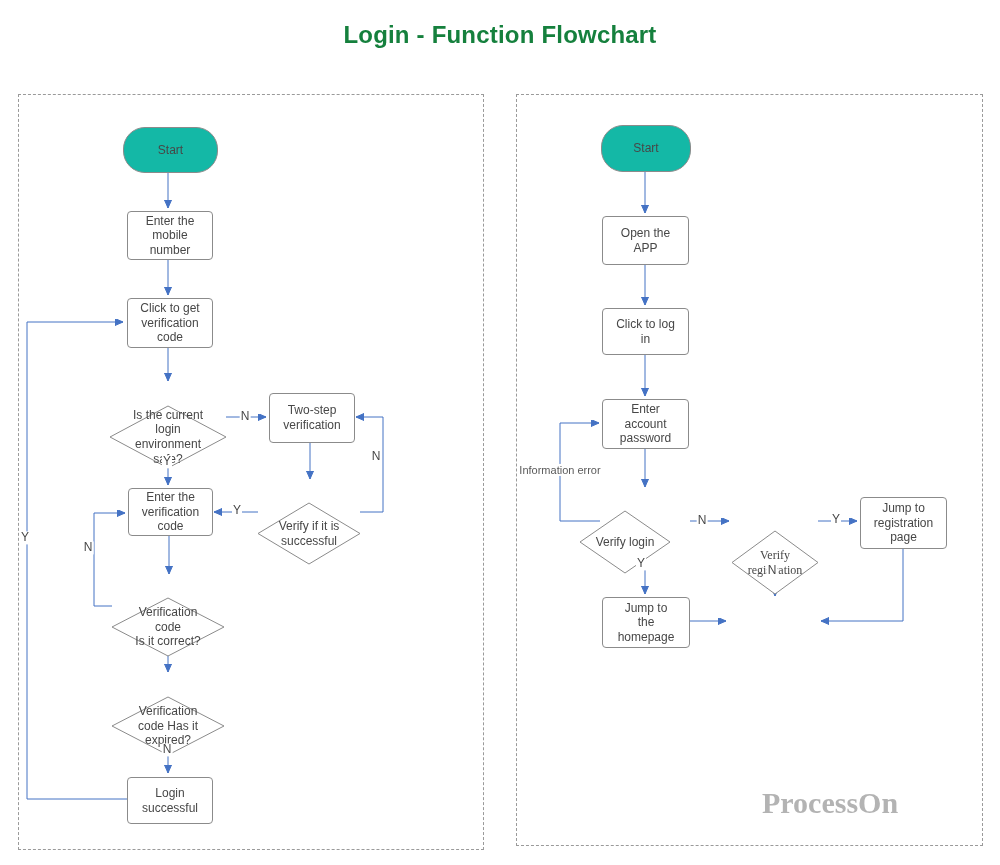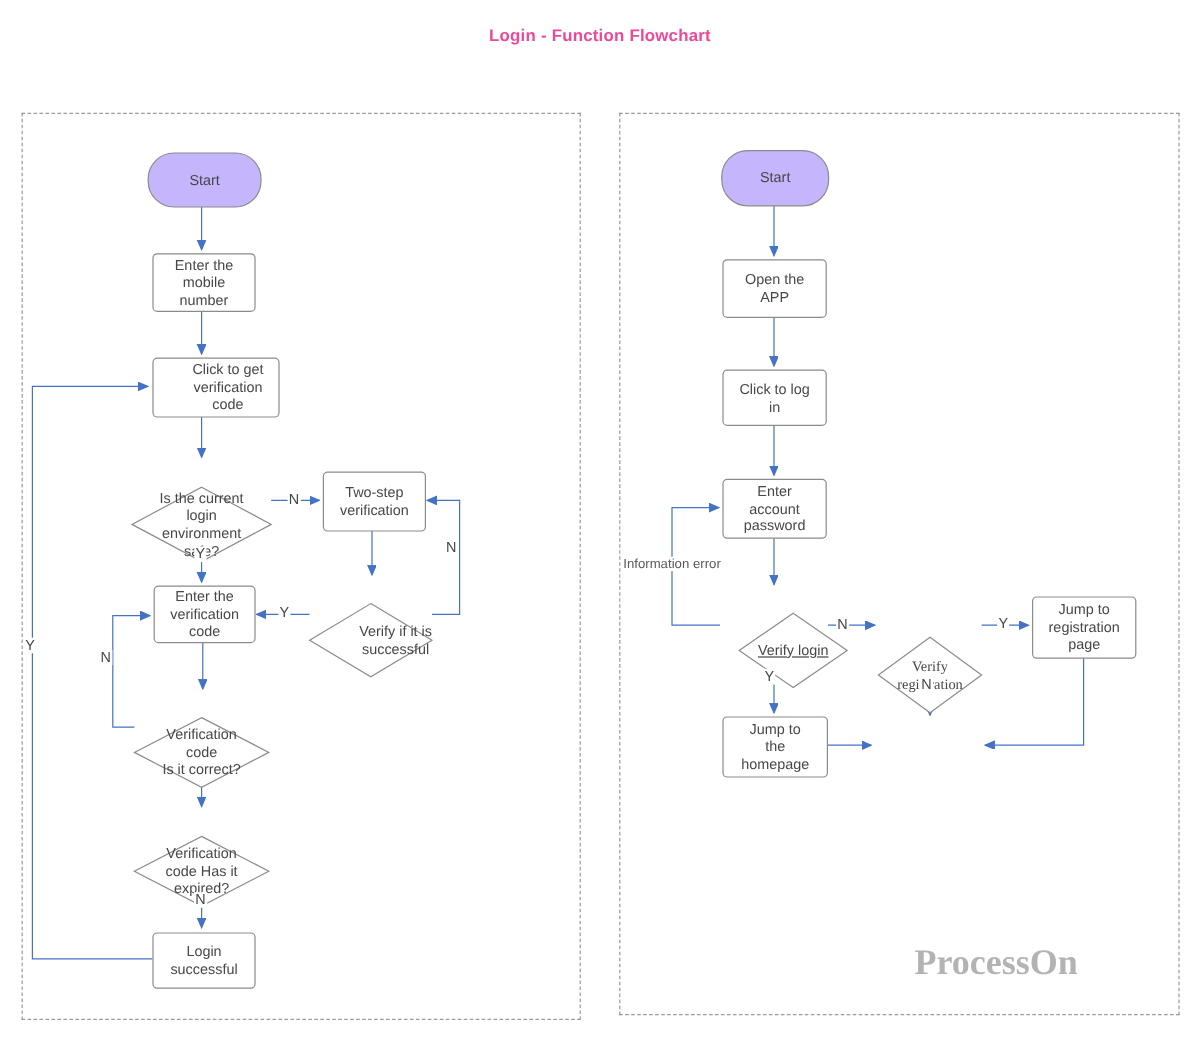--- a/index.html
+++ b/index.html
@@ -1,27 +1,27 @@
 <!DOCTYPE html>
 <html style="--connector: #4472c4; --shape-border: #8b8b8b; --text: #474747; --panel-border: #9a9a9a; --watermark: #b3b3b3;"><head>
 <meta charset="utf-8">
 <style>
   html,body{margin:0;padding:0;background:#ffffff;}
   .stage{position:relative;width:1000px;height:865px;background:#fff;overflow:hidden;
          font-family:"Liberation Sans",sans-serif;}
   .title{position:absolute;left:0;top:21px;width:100%;text-align:center;
-         font-size:14px;font-weight:bold;color:#ec4899;letter-spacing:.2px;}
+         font-size:24px;font-weight:bold;color:#15803d;letter-spacing:.2px;}
   .panel{position:absolute;border:1px dashed var(--panel-border,#9a9a9a);}
   .wires{position:absolute;left:0;top:0;z-index:1;pointer-events:none;}
   .wires path{stroke:var(--connector,#4472c4);stroke-width:1;fill:none;}
   .node{position:absolute;z-index:2;display:flex;align-items:center;justify-content:center;
         font-size:12px;line-height:1.22;color:var(--text,#474747);}
   .node .lbl{display:block;text-align:center;white-space:pre;}
   .box{background:#fff;border:1px solid var(--shape-border,#8b8b8b);border-radius:4px;}
-  .pill{background:#c4b5fd;border:1px solid var(--shape-border,#8b8b8b);border-radius:22px;}
+  .pill{background:#14b8a6;border:1px solid var(--shape-border,#8b8b8b);border-radius:22px;}
   .diamond{background:transparent;margin-top:21px;}
   .dshape{position:absolute;left:0;top:0;width:100%;height:100%;overflow:visible;}
   .dshape polygon{fill:#fff;stroke:var(--shape-border,#8b8b8b);stroke-width:1;}
   .diamond .lbl{position:relative;z-index:1;}
   .elabel{position:absolute;z-index:3;transform:translate(-50%,-50%);font-size:12px;
           color:var(--text,#474747);background:#fff;padding:0 1px;line-height:1.1;white-space:nowrap;}
   .elabel.small{font-size:11px;color:#5a5a5a;}
   .watermark{position:absolute;left:762px;top:786px;z-index:2;
              font-family:"Liberation Serif",serif;font-weight:bold;
              font-size:30px;color:var(--watermark,#b3b3b3);}
@@ -73,42 +73,42 @@
   <div class="node pill" style="left:123px;top:127px;width:93px;height:44px;">
     <span class="lbl">Start</span>
   </div>
 
   <div class="node box" style="left:127px;top:211px;width:84px;height:47px;">
     <span class="lbl">Enter the
 mobile
 number</span>
   </div>
 
-  <div class="node box" style="left:127px;top:298px;width:84px;height:48px;padding-left:20px;">
+  <div class="node box" style="left:127px;top:298px;width:84px;height:48px;">
     <span class="lbl">Click to get
 verification
 code</span>
   </div>
 
   <div class="node diamond" style="left:110px;top:385px;width:116px;height:62px;">
     <svg class="dshape" viewBox="0 0 100 100" preserveAspectRatio="none">
       <polygon points="50,0 100,50 50,100 0,50" vector-effect="non-scaling-stroke"></polygon>
     </svg>
     <span class="lbl">Is the current
 login
 environment
 safe?</span>
   </div>
 
   <div class="node box" style="left:269px;top:393px;width:84px;height:48px;">
     <span class="lbl">Two-step
 verification</span>
   </div>
 
-  <div class="node diamond" style="left:258px;top:482px;width:102px;height:61px;justify-content:flex-end;">
+  <div class="node diamond" style="left:258px;top:482px;width:102px;height:61px;">
     <svg class="dshape" viewBox="0 0 100 100" preserveAspectRatio="none">
       <polygon points="50,0 100,50 50,100 0,50" vector-effect="non-scaling-stroke"></polygon>
     </svg>
     <span class="lbl">Verify if it is
 successful</span>
   </div>
 
   <div class="node box" style="left:128px;top:488px;width:83px;height:46px;">
     <span class="lbl">Enter the
 verification
@@ -151,21 +151,21 @@
     <span class="lbl">Click to log
 in</span>
   </div>
 
   <div class="node box" style="left:602px;top:399px;width:85px;height:48px;">
     <span class="lbl">Enter
 account
 password</span>
   </div>
 
-  <div class="node diamond" style="left:616px;top:490px;width:90px;height:62px;text-decoration:underline;">
+  <div class="node diamond" style="left:580px;top:490px;width:90px;height:62px;">
     <svg class="dshape" viewBox="0 0 100 100" preserveAspectRatio="none">
       <polygon points="50,0 100,50 50,100 0,50" vector-effect="non-scaling-stroke"></polygon>
     </svg>
     <span class="lbl">Verify login</span>
   </div>
 
   <div class="node diamond" style="left:732px;top:510px;width:86px;height:63px;font-family:Liberation Serif, serif;">
     <svg class="dshape" viewBox="0 0 100 100" preserveAspectRatio="none">
       <polygon points="50,0 100,50 50,100 0,50" vector-effect="non-scaling-stroke"></polygon>
     </svg>

